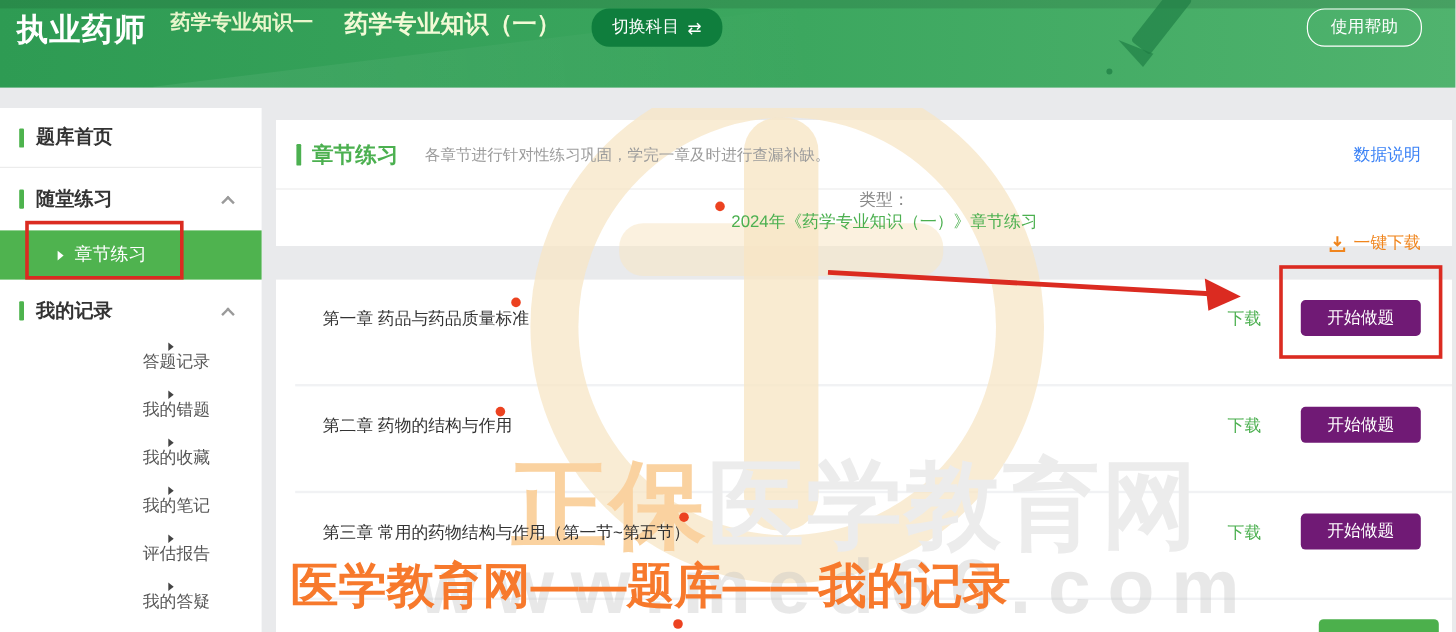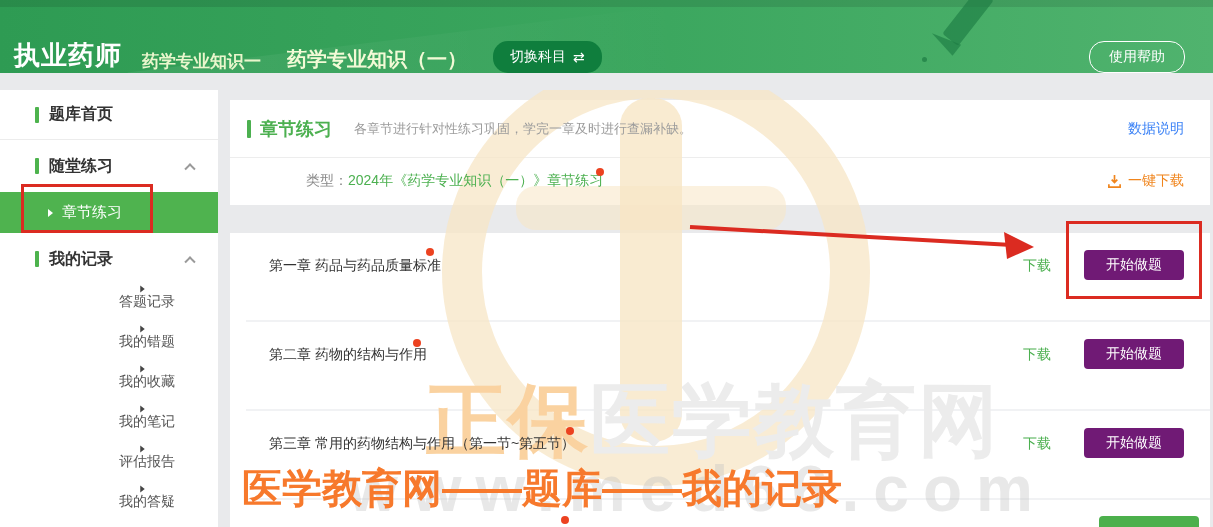--- a/index.html
+++ b/index.html
@@ -15,34 +15,34 @@
   .header-shine { position:absolute; left:130px; top:38px; width:560px; height:70px;
                   background:linear-gradient(90deg,rgba(255,255,255,.07),rgba(255,255,255,0));
                   transform:rotate(-7deg); }
   .pen-barrel { position:absolute; left:958px; top:-12px; width:20px; height:58px;
                 background:#1d7c43; opacity:.65; transform:rotate(38deg); border-radius:3px; }
   .pen-tip { position:absolute; left:930px; top:34px; width:0; height:0;
              border-top:9px solid transparent; border-bottom:5px solid transparent;
              border-right:30px solid #1d7c43; opacity:.65; transform:rotate(38deg); }
   .pen-dot { position:absolute; left:922px; top:57px; width:5px; height:5px;
              border-radius:50%; background:#1d7c43; opacity:.7; }
-  .header-inner { position:relative; display:flex; align-items:flex-end; height:100%;
+  .header-inner { position:relative; display:flex; align-items:flex-start; height:100%;
                   padding:7px 28px 0 14px; }
   .logo { color:#fff; font-size:26px; font-weight:700; letter-spacing:1px; margin-right:20px; }
   .nav-item { color:#e9f6cc; font-size:17px; font-weight:600; margin-right:26px; cursor:pointer; }
   .nav-item.current { font-size:20px; font-weight:700; color:#f2fad6; }
   .switch-btn { display:flex; align-items:center; gap:7px; background:#0f7e3d; color:#fff;
                 font-size:14px; border:none; border-radius:15px; padding:7px 17px; cursor:pointer; }
   .switch-icon { font-size:14px; line-height:1; }
   .help-btn { margin-left:auto; background:transparent; border:1px solid #fff; color:#fff;
               font-size:14px; border-radius:15px; padding:6px 19px; cursor:pointer; }
 
   
   .sidebar { position:absolute; left:0; top:90px; width:218px; height:437px; background:#fff; }
-  .side-top { height:50px; display:flex; align-items:center; padding-left:35px;
+  .side-top { height:50px; display:flex; align-items:center; padding-left:16px;
               font-size:16px; font-weight:700; color:#333; cursor:pointer; }
   .side-top.bordered { border-bottom:1px solid #ececec; }
   .side-top.tall { height:52px; }
   .greenbar { width:4px; height:16px; background:#4db34d; border-radius:1px; margin-right:10px; }
   .chevron-up { margin-left:auto; margin-right:24px; width:8px; height:8px;
                 border-left:2px solid #9a9a9a; border-top:2px solid #9a9a9a;
                 transform:rotate(45deg) translate(2px,2px); }
   .side-active { height:41px; background:#4fb34f; color:#fff; display:flex; align-items:center;
                  padding-left:48px; font-size:15px; cursor:pointer; }
   .tri { width:0; height:0; border-left:5px solid currentColor; border-top:4px solid transparent;
@@ -52,21 +52,21 @@
   .side-sub .tri { border-left-color:#444; transform:scale(.9); }
 
   
   .main-top { position:absolute; left:230px; top:100px; width:980px; height:105px; background:#fff; }
   .section-head { height:58px; border-bottom:1px solid #ededed; display:flex; align-items:center;
                   padding:0 26px 0 17px; }
   .title-bar { width:4px; height:18px; background:#4cb050; border-radius:1px; margin-right:9px; }
   .section-title { font-size:18px; font-weight:700; color:#4cb050; }
   .section-sub { font-size:13px; color:#9c9c9c; margin-left:22px; }
   .data-link { margin-left:auto; font-size:14px; color:#3b82f6; cursor:pointer; }
-  .type-row { height:46px; display:flex; align-items:center; padding:0 26px 0 76px; font-size:14px; }
+  .type-row { height:46px; display:flex; align-items:center; padding:0 26px 0 60px; font-size:14px;flex-direction:column; }
   .type-label { color:#8a8a8a; }
   .type-value { color:#4cb050; }
   .batch-dl { margin-left:auto; display:flex; align-items:center; gap:6px; color:#f0851d;
               font-size:14px; cursor:pointer; }
 
   .main-rows { position:absolute; left:230px; top:233px; width:980px; height:294px;
                background:#fff; overflow:hidden;padding-left:16px; }
   .chapter-row { height:89px; border-bottom:2px solid #f1f2f4; display:flex;
                  align-items:flex-start; padding:17px 26px 0 23px; }
   .chapter-title { flex:1; font-size:14px; color:#333; line-height:30px; }

